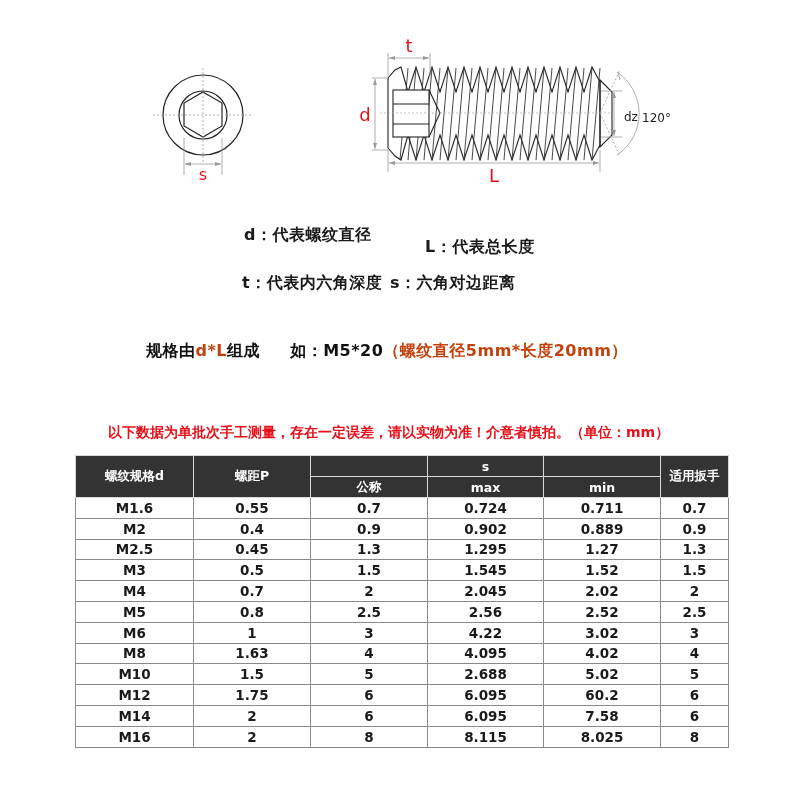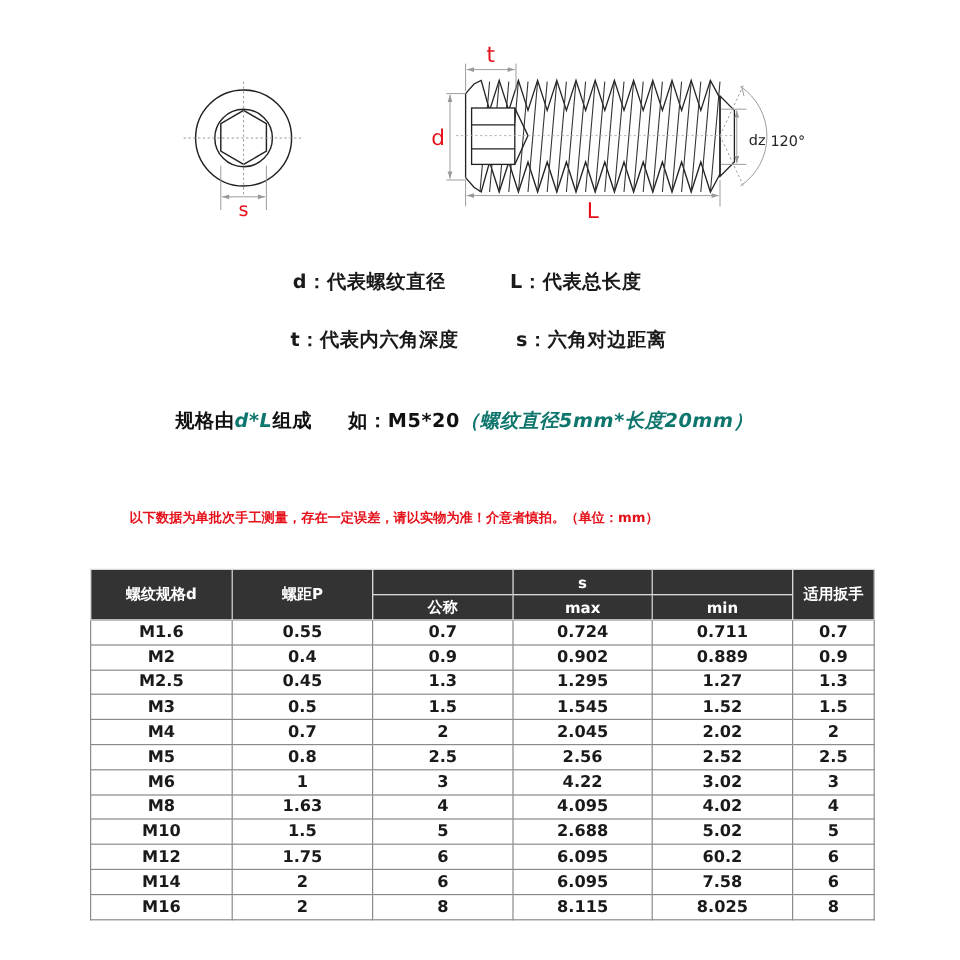--- a/index.html
+++ b/index.html
@@ -1,23 +1,23 @@
 <!DOCTYPE html>
 <html><head>
 <meta charset="utf-8">
 <style>
   html, body { margin: 0; padding: 0; background: #ffffff; }
   body { width: 800px; height: 800px; position: relative; overflow: hidden;
          font-family: "DejaVu Sans", "Liberation Sans", sans-serif; color: #111; }
   .drawing { position: absolute; left: 0; top: 0; width: 800px; height: 200px; }
-  .red { color: #0f766e; font-style: italic; }
+  .red { color: #c2410c; }
   .legend-line { position: absolute; font-size: 16px; font-weight: bold; color: #1a1a1a; white-space: nowrap; letter-spacing: 0.5px; }
   .spec-line { position: absolute; left: 146px; top: 341px; font-size: 16px; font-weight: bold; white-space: nowrap; letter-spacing: 0.5px; }
-  .note-line { position: absolute; left: 108px; top: 424px; font-size: 11px; font-weight: bold; color: #e5101a; white-space: nowrap; }
-  table.spec { position: absolute; left: 75px; top: 474px; width: 653px; border-collapse: collapse; table-layout: fixed; }
+  .note-line { position: absolute; left: 108px; top: 424px; font-size: 14px; font-weight: bold; color: #e5101a; white-space: nowrap; }
+  table.spec { position: absolute; left: 75px; top: 455px; width: 653px; border-collapse: collapse; table-layout: fixed; }
   table.spec th, table.spec td { border: 1px solid #8a8a8a; text-align: center; padding: 0; }
   table.spec th { background: #333333; color: #ffffff; font-weight: bold; font-size: 12.5px; border-color: #d8d8d8; }
   table.spec th.top { height: 20px; }
   table.spec th.sub { height: 20px; margin-left: 25px; }
   table.spec td { height: 19.8px; font-size: 13.5px; font-weight: bold; color: #1a1a1a; font-family: "DejaVu Sans", sans-serif; }
 </style>
 </head>
 <body>
 
 <svg class="drawing" viewBox="0 0 800 200" xmlns="http://www.w3.org/2000/svg">
@@ -118,27 +118,27 @@
   <text x="409" y="52" text-anchor="middle" font-size="18" fill="#e5101a" font-family="DejaVu Sans, sans-serif">t</text>
   <text x="365" y="121" text-anchor="middle" font-size="18" fill="#e5101a" font-family="DejaVu Sans, sans-serif">d</text>
   <text x="494" y="182" text-anchor="middle" font-size="18" fill="#e5101a" font-family="DejaVu Sans, sans-serif">L</text>
   <text x="624" y="121" font-size="12" fill="#222" font-family="DejaVu Sans, sans-serif">dz</text>
   <text x="642" y="122" font-size="12" fill="#222" font-family="DejaVu Sans, sans-serif">120°</text>
 </svg>
 
 <div class="legend-line" style="left:244px; top:225px;">
   <span>d</span><span>：</span><span>代表螺纹直径</span>
 </div>
-<div class="legend-line" style="left:425px; top:225px;">
+<div class="legend-line" style="left:425px; top:237px;">
   <span>L</span><span>：</span><span>代表总长度</span>
 </div>
 <div class="legend-line" style="left:242px; top:273px;">
   <span>t</span><span>：</span><span>代表内六角深度</span>
 </div>
-<div class="legend-line" style="left:430px; top:273px;">
+<div class="legend-line" style="left:390px; top:273px;">
   <span>s</span><span>：</span><span>六角对边距离</span>
 </div>
 
 <div class="spec-line">
   <span>规格由</span><span class="red">d*L</span><span>组成</span>
   <span style="display:inline-block; width:18px;"></span>
   <span>如：M5*20</span><span class="red">（螺纹直径5mm*长度20mm）</span>
 </div>
 
 <div class="note-line">以下数据为单批次手工测量，存在一定误差，请以实物为准！介意者慎拍。（单位：mm）</div>

